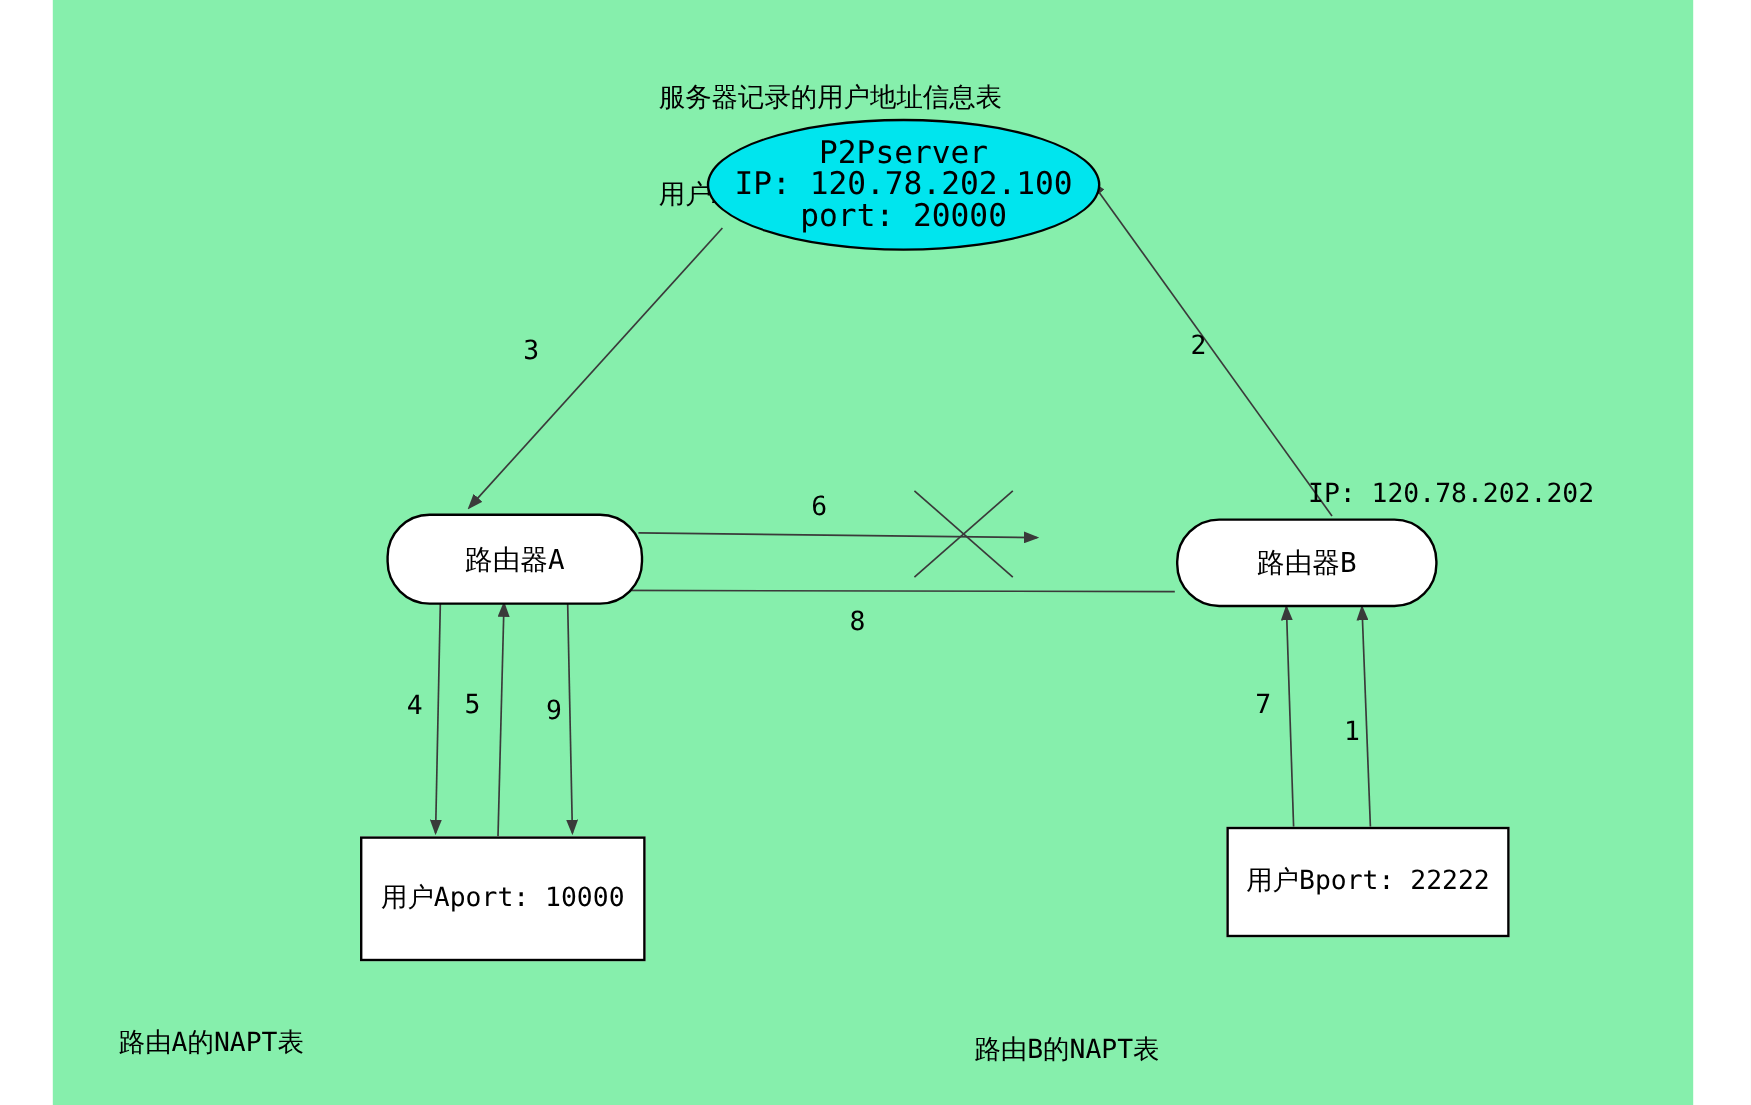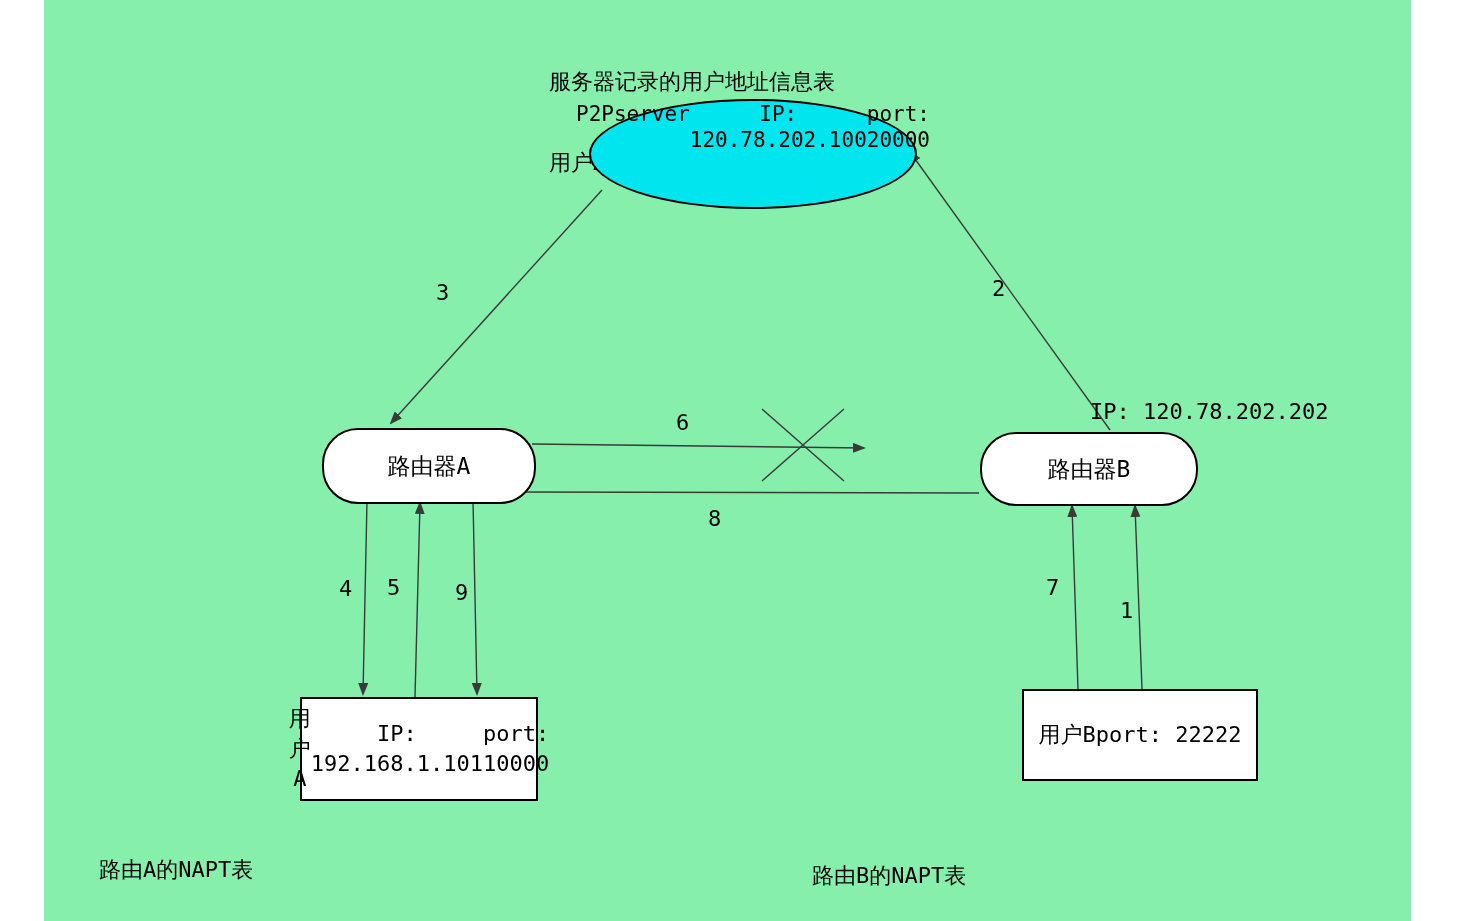--- a/index.html
+++ b/index.html
@@ -32,24 +32,25 @@
   .num {
     position: absolute;
     font-size: 22px;
     line-height: 22px;
   }
   .ellipse {
     position: absolute;
     border: 2px solid #000000;
     border-radius: 50%;
     display: flex;
-    flex-direction: row;
+    flex-direction: column;
+    align-items: center;
     justify-content: center;
     text-align: center;
-    font-size: 21px;
+    font-size: 26px;
     line-height: 26px;
   }
   .stadium {
     position: absolute;
     border: 2px solid #000000;
     border-radius: 36px;
     background: #ffffff;
     display: flex;
     align-items: center;
     justify-content: center;
@@ -116,21 +117,20 @@
 
   <div class="stadium" style="left:278px; top:428px; width:210px; height:72px;">
     <span>路由器A</span>
   </div>
   <div class="stadium" style="left:936px; top:432px; width:214px; height:70px;">
     <span>路由器B</span>
   </div>
 
   <div class="box" style="left:256px; top:697px; width:234px; height:100px;">
     <div>用户A</div>
-    <div>IP: 192.168.1.101</div>
     <div>port: 10000</div>
   </div>
   <div class="box" style="left:978px; top:689px; width:232px; height:88px; line-height:28px;">
     <div>用户B</div>
     <div>port: 22222</div>
   </div>
 
   <div class="txt" style="left:55px; top:800px; line-height:28px;">
     <div>路由A的NAPT表</div>
     

